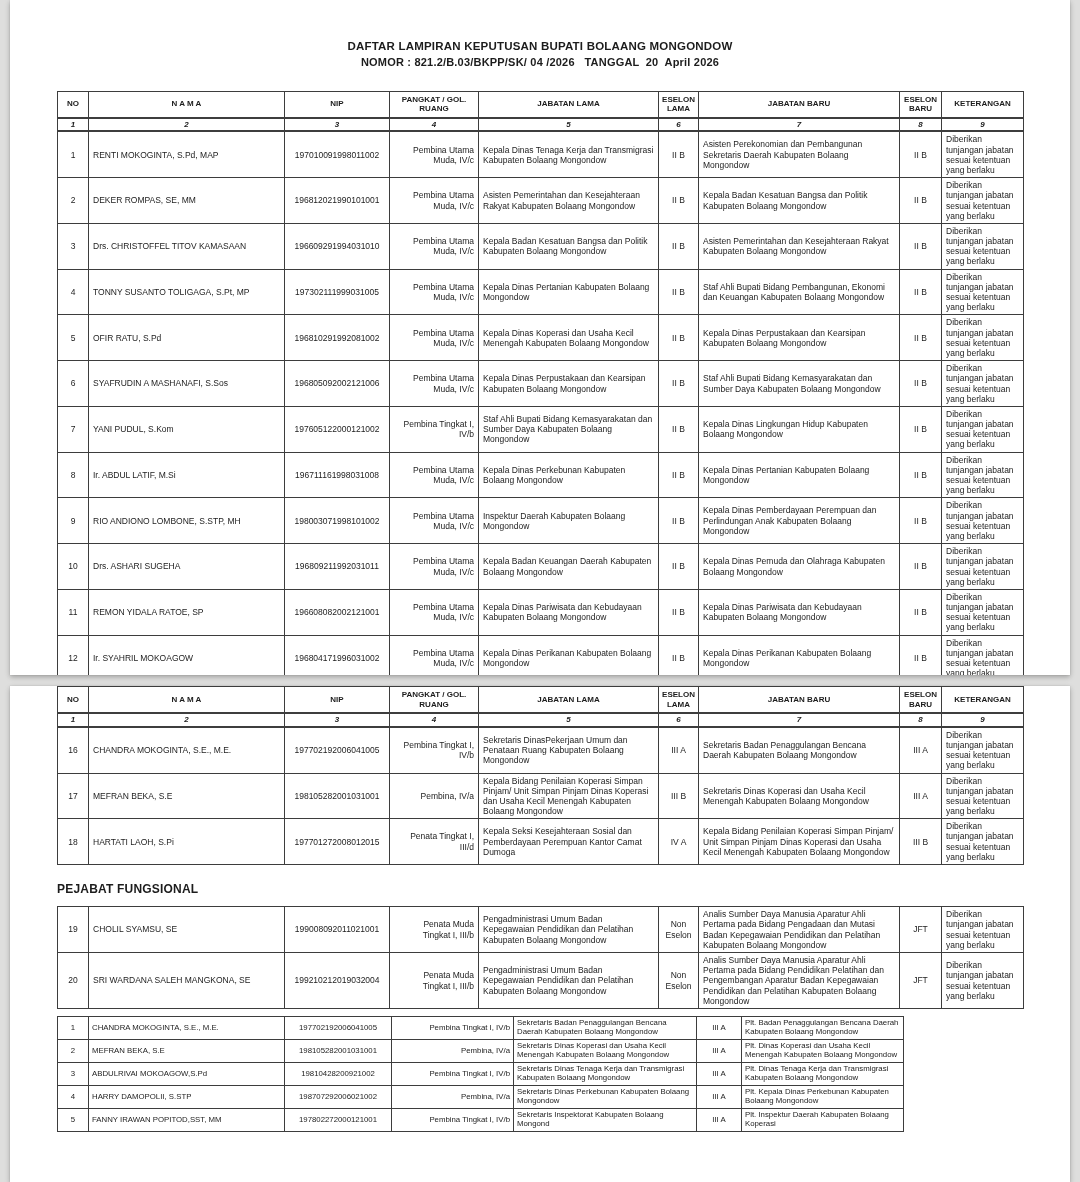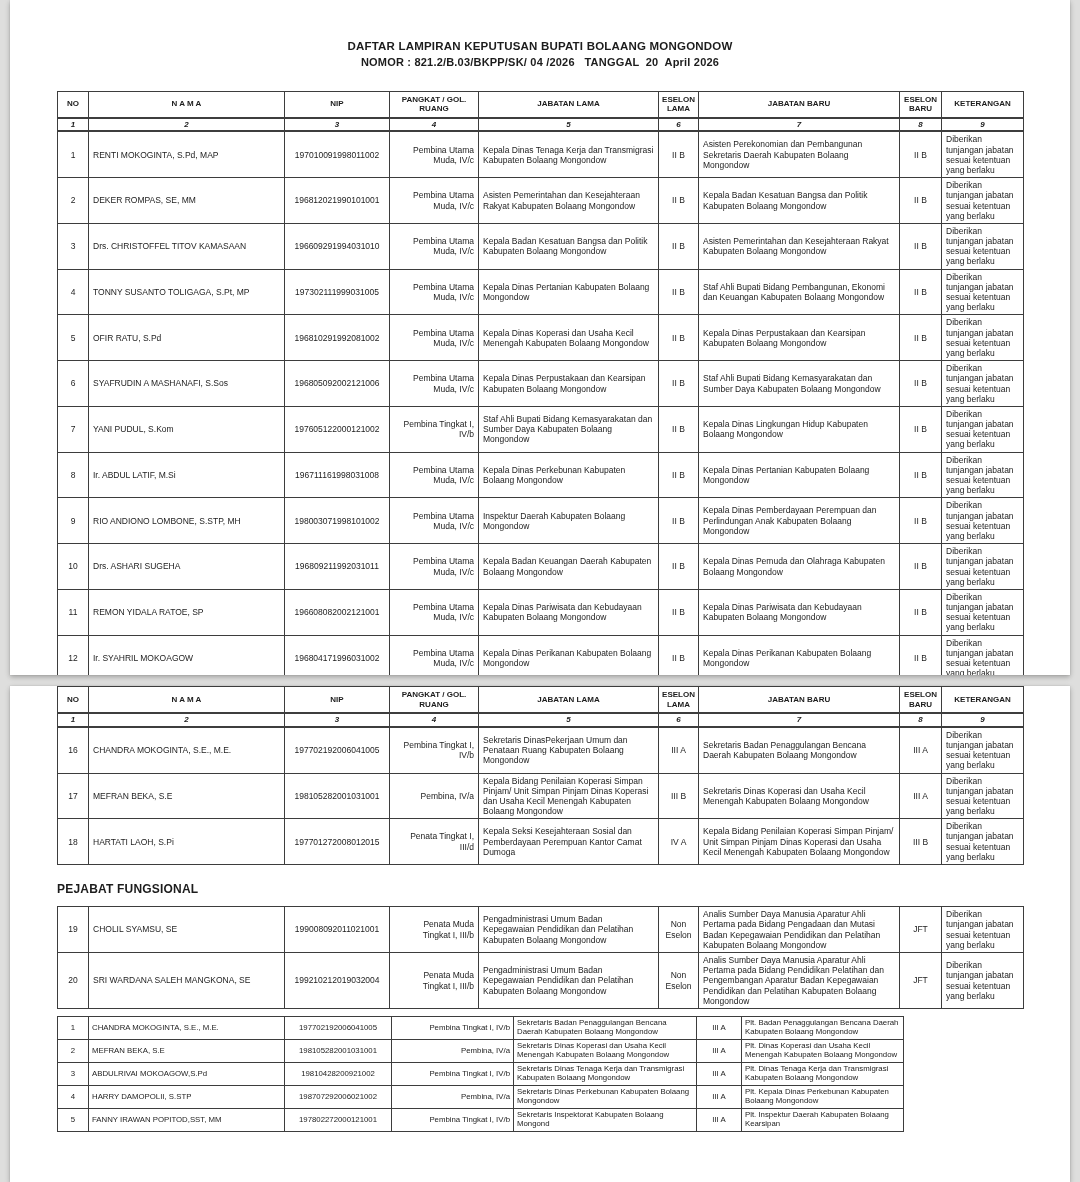--- a/index.html
+++ b/index.html
@@ -425,17 +425,17 @@
           <td class="col-eselon_lama">III A</td>
           <td class="col-jabatan_baru">Plt. Kepala Dinas Perkebunan Kabupaten Bolaang Mongondow</td>
         </tr>
         <tr>
           <td class="col-no">5</td>
           <td class="col-nama">FANNY IRAWAN POPITOD,SST, MM</td>
           <td class="col-nip">197802272000121001</td>
           <td class="col-pangkat">Pembina Tingkat I, IV/b</td>
           <td class="col-jabatan_lama">Sekretaris Inspektorat Kabupaten Bolaang Mongond</td>
           <td class="col-eselon_lama">III A</td>
-          <td class="col-jabatan_baru">Plt. Inspektur Daerah Kabupaten Bolaang Kearsipan</td>
+          <td class="col-jabatan_baru">Plt. Inspektur Daerah Kabupaten Bolaang Koperasi</td>
         </tr>
       </tbody>
   </table>
 </div>
 
 </body></html>

